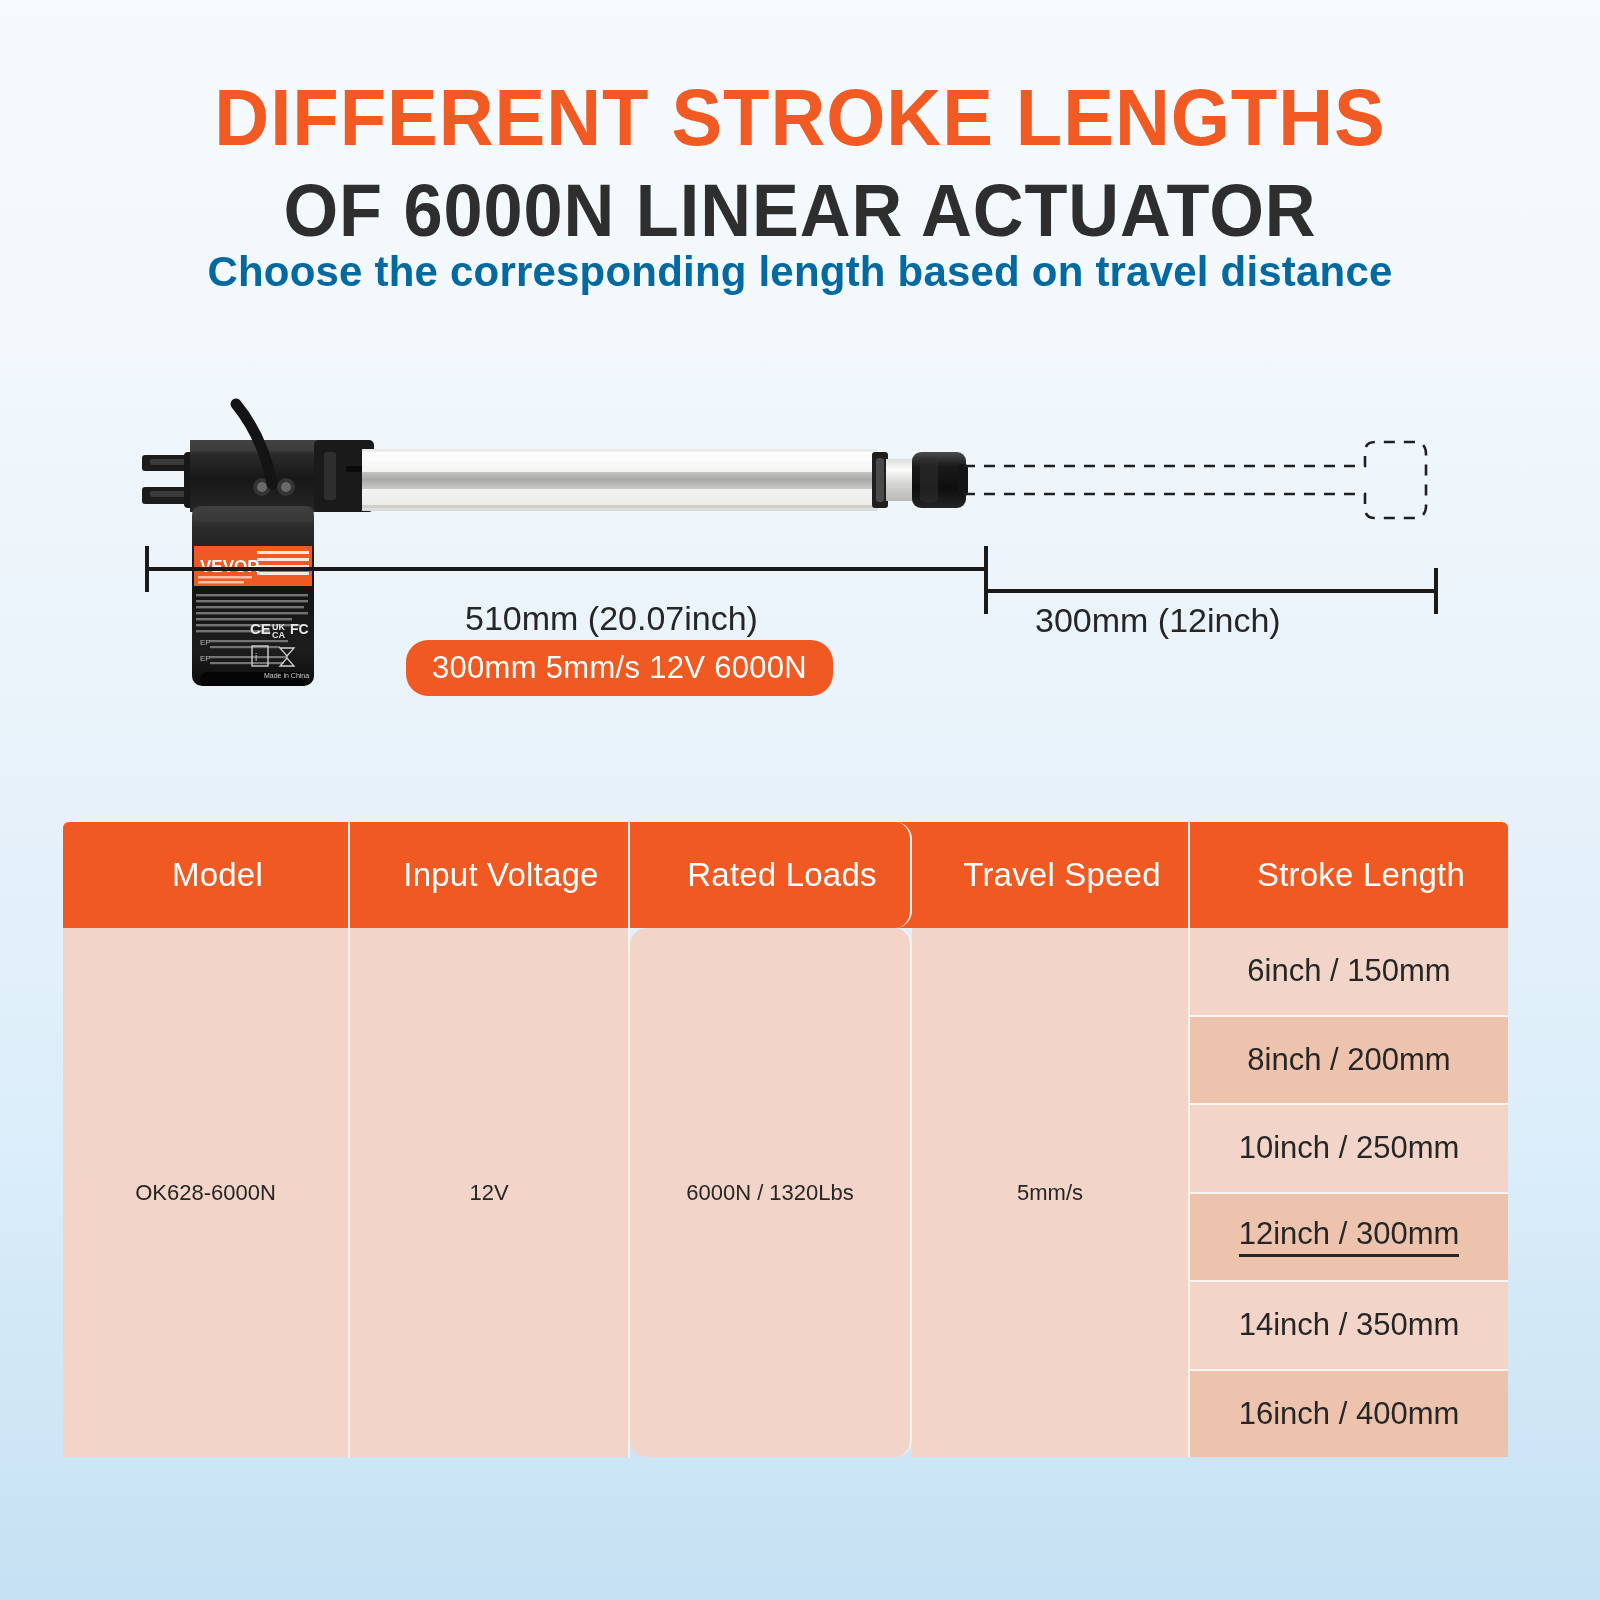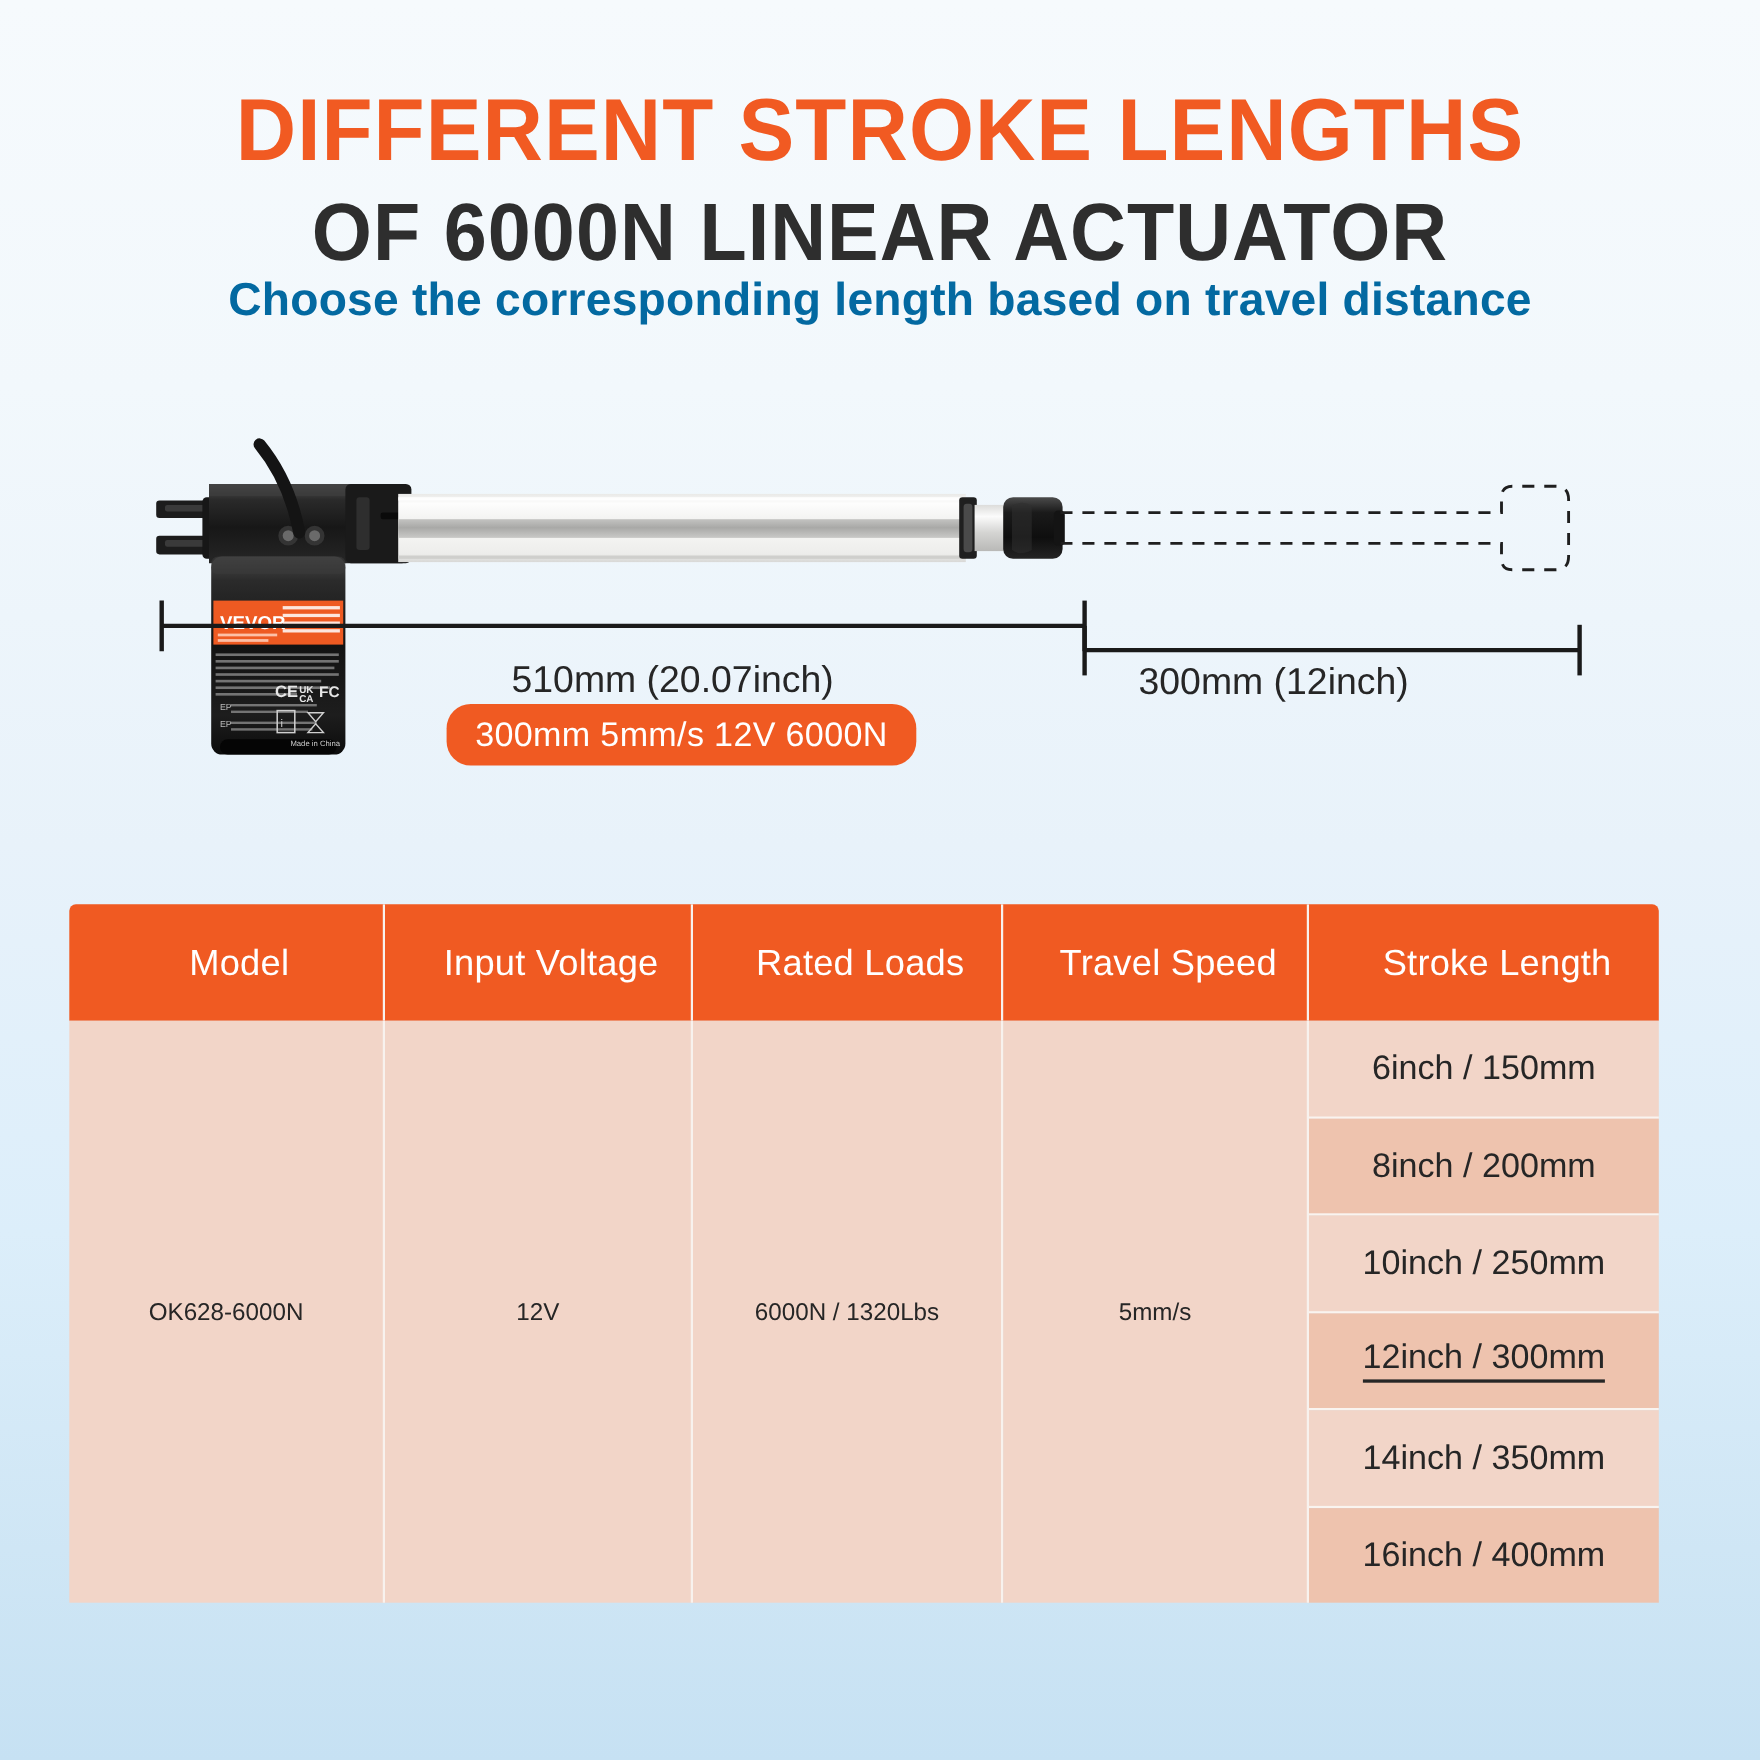--- a/index.html
+++ b/index.html
@@ -44,21 +44,21 @@
   
   .table { position:absolute; left:63px; top:822px; width:1445px; height:635px; }
   .thead { display:flex; height:106px; background:#f05a22; border-radius:6px 6px 0 0; overflow:hidden; }
   .th {
     display:flex; align-items:center; justify-content:center;
     color:#fff; font-size:33px; letter-spacing:.2px;
     border-right:2px solid #f8f2ee;
     padding-left:24px;
   }
   .th:last-child { border-right:none; }
-  .c1{width:287px;} .c2{width:280px;} .c3{width:282px;} .c4{width:278px;} .c5{width:318px;}
+  .c1{width:287px;} .c2{width:280px;} .c3{width:282px;border-radius:17px;} .c4{width:278px;} .c5{width:318px;}
 
   .tbody { display:flex; height:529px; }
   .tcell {
     display:flex; align-items:center; justify-content:center;
     background:#f2d5c8; color:#262626; font-size:22px;
     border-right:2px solid #f8f2ee;
   }
   .tcell:last-child { border-right:none; }
 
   .strokecol { width:318px; display:flex; flex-direction:column;border-radius:28px; }

